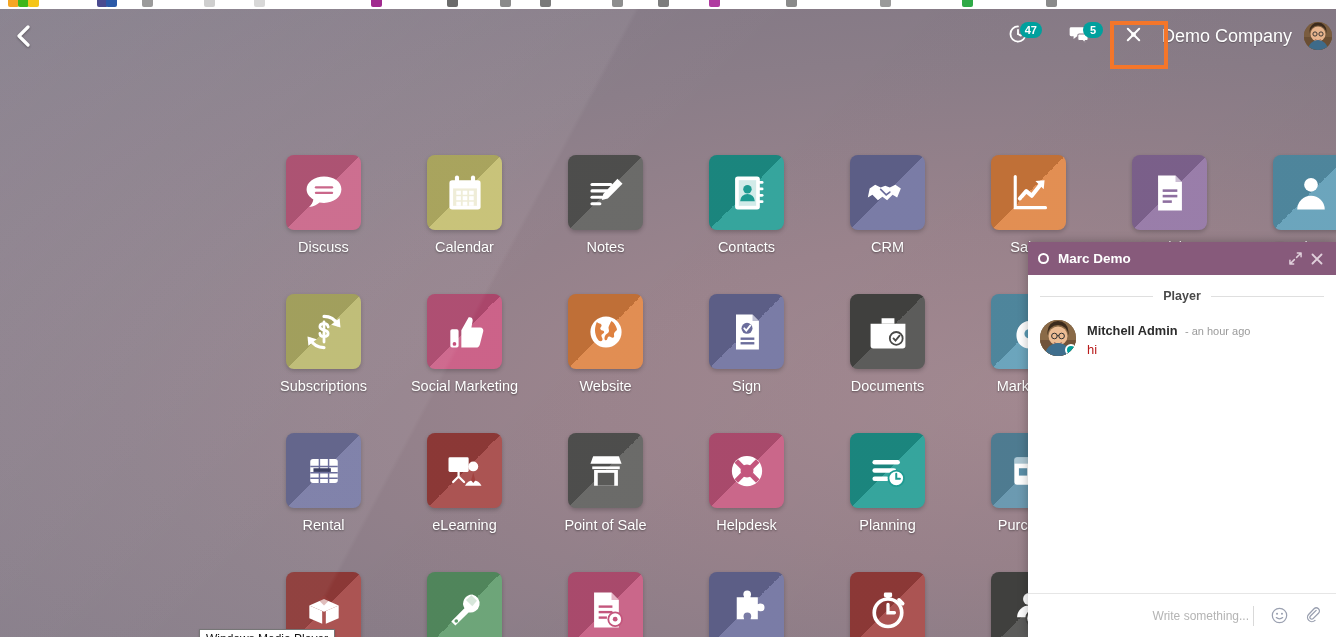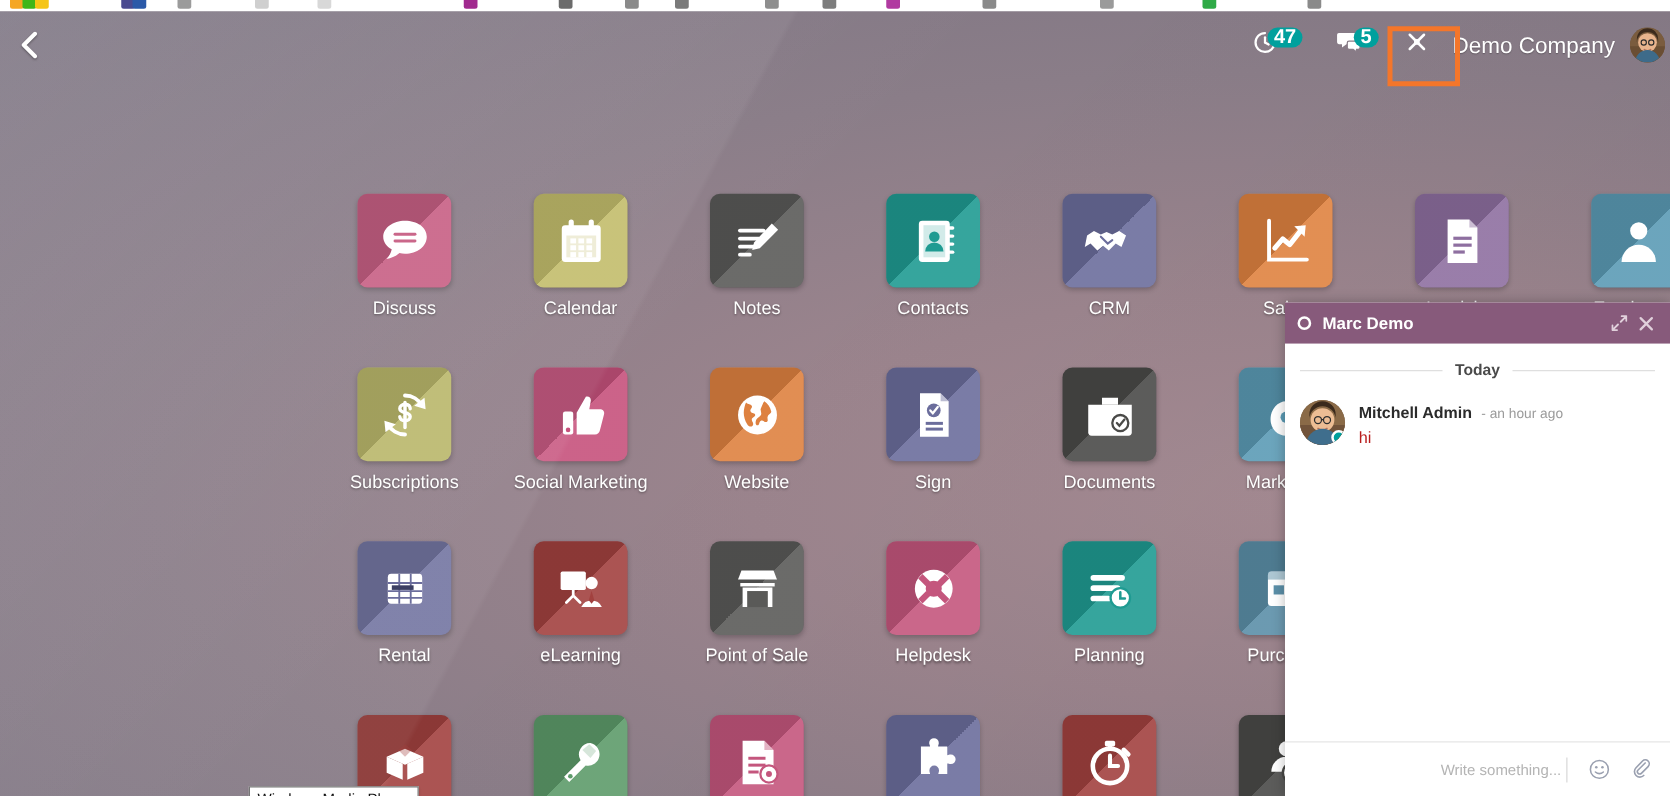--- a/index.html
+++ b/index.html
@@ -50,21 +50,21 @@
   #nav-spacer { flex: 1; }
   .nav-right { display: flex; align-items: center; gap: 0; padding-right: 4px; }
 
   .sys-item {
     position: relative; display: flex; align-items: center;
     padding: 0 6px; height: 54px; cursor: pointer;
   }
   .counter-badge {
     display: inline-block; min-width: 20px; height: 16px; line-height: 16px;
     background: #00A09D; color: #fff; border-radius: 9px;
-    font-size: 16px; font-weight: bold; text-align: center; padding: 0 5px;
+    font-size: 11px; font-weight: bold; text-align: center; padding: 0 5px;
     margin-left: -7px; position: relative; top: -6px;
     font-family: "Liberation Sans", sans-serif;
   }
   #messaging-highlight {
     position: absolute; left: 1110px; top: 12px; width: 58px; height: 48px;
     border: 4px solid #f4762a; z-index: 30; pointer-events: none;
   }
   #company-name {
     color: #ffffff; font-size: 18px; padding: 0 12px 0 14px;
     text-shadow: 0 1px 1px rgba(0,0,0,0.28); white-space: nowrap;
@@ -625,21 +625,21 @@
       <span class="chat-hdr-btn">
         <svg width="12" height="12" viewBox="0 0 12 12" aria-hidden="true">
           <path d="M1.5 1.5 L10.5 10.5 M10.5 1.5 L1.5 10.5" stroke="#e8dae4" stroke-width="1.8" stroke-linecap="round"></path>
         </svg>
       </span>
     </div>
 
     <div id="chat-body">
       <div id="date-separator">
         <span class="rule"></span>
-        <span class="lbl">Today</span>
+        <span class="lbl">Player</span>
         <span class="rule"></span>
       </div>
 
       <div class="msg">
         <div class="msg-avatar">
           <svg width="36" height="36" viewBox="0 0 36 36" aria-hidden="true">
             <rect width="36" height="36" fill="#8a6a47"></rect>
             <rect x="0" y="20" width="36" height="16" fill="#71533a"></rect>
             <circle cx="18" cy="16" r="9.5" fill="#edbd94"></circle>
             <path d="M7.5 15.5a10.5 10.5 0 0 1 21 0v-4a10.5 10.5 0 0 0-21 0z" fill="#3b2a1c"></path>

